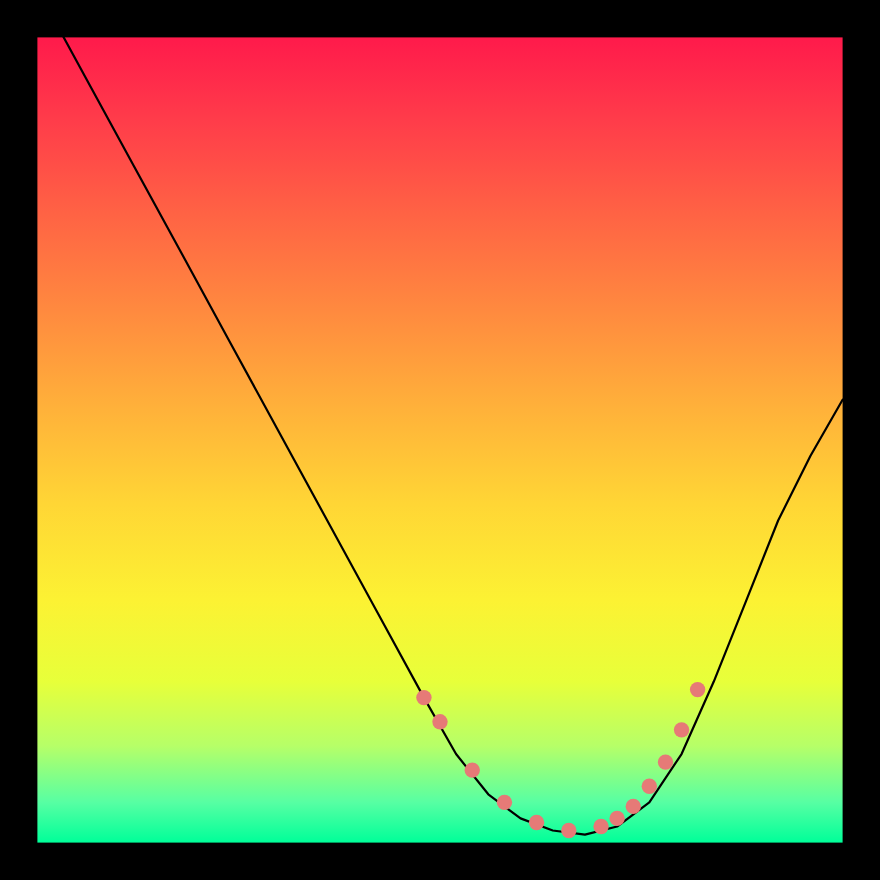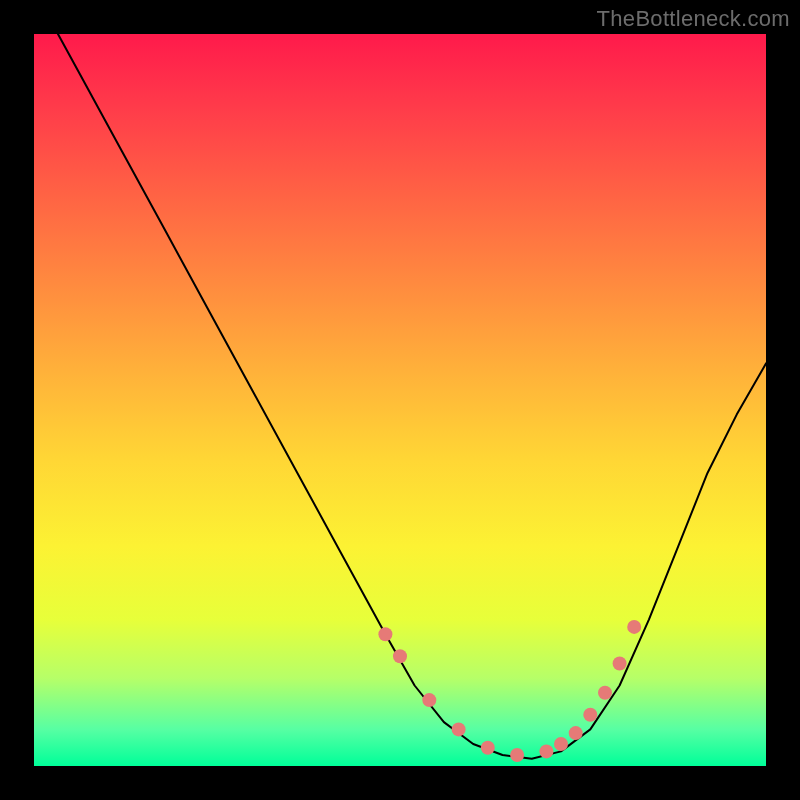--- a/index.html
+++ b/index.html
@@ -67,21 +67,20 @@
   .dot {
     fill: #e67a77;
     stroke: none;
   }
 </style>
 </head>
 <body>
 
 <div class="frame">
 
-  <div class="watermark">TheBottleneck.com</div>
 
   <div class="plot-area">
     <svg class="curve" viewBox="0 0 732 732">
       <path id="curve-path" class="curve-path" d="M0.0 -43.9 L43.9 36.6 L87.8 117.1 L131.8 197.6 L175.7 278.2 L219.6 358.7 L263.5 439.2 L307.4 519.7 L351.4 600.2 L380.6 651.5 L409.9 688.1 L439.2 710.0 L468.5 721.0 L497.8 724.7 L527.0 717.4 L556.3 695.4 L585.6 651.5 L614.9 585.6 L644.2 512.4 L673.4 439.2 L702.7 380.6 L732.0 329.4"></path>
       <g id="dots-group">
           <circle cx="351.4" cy="600.2" r="7" class="dot"></circle>
           <circle cx="366.0" cy="622.2" r="7" class="dot"></circle>
           <circle cx="395.3" cy="666.1" r="7" class="dot"></circle>
           <circle cx="424.6" cy="695.4" r="7" class="dot"></circle>
           <circle cx="453.8" cy="713.7" r="7" class="dot"></circle>

